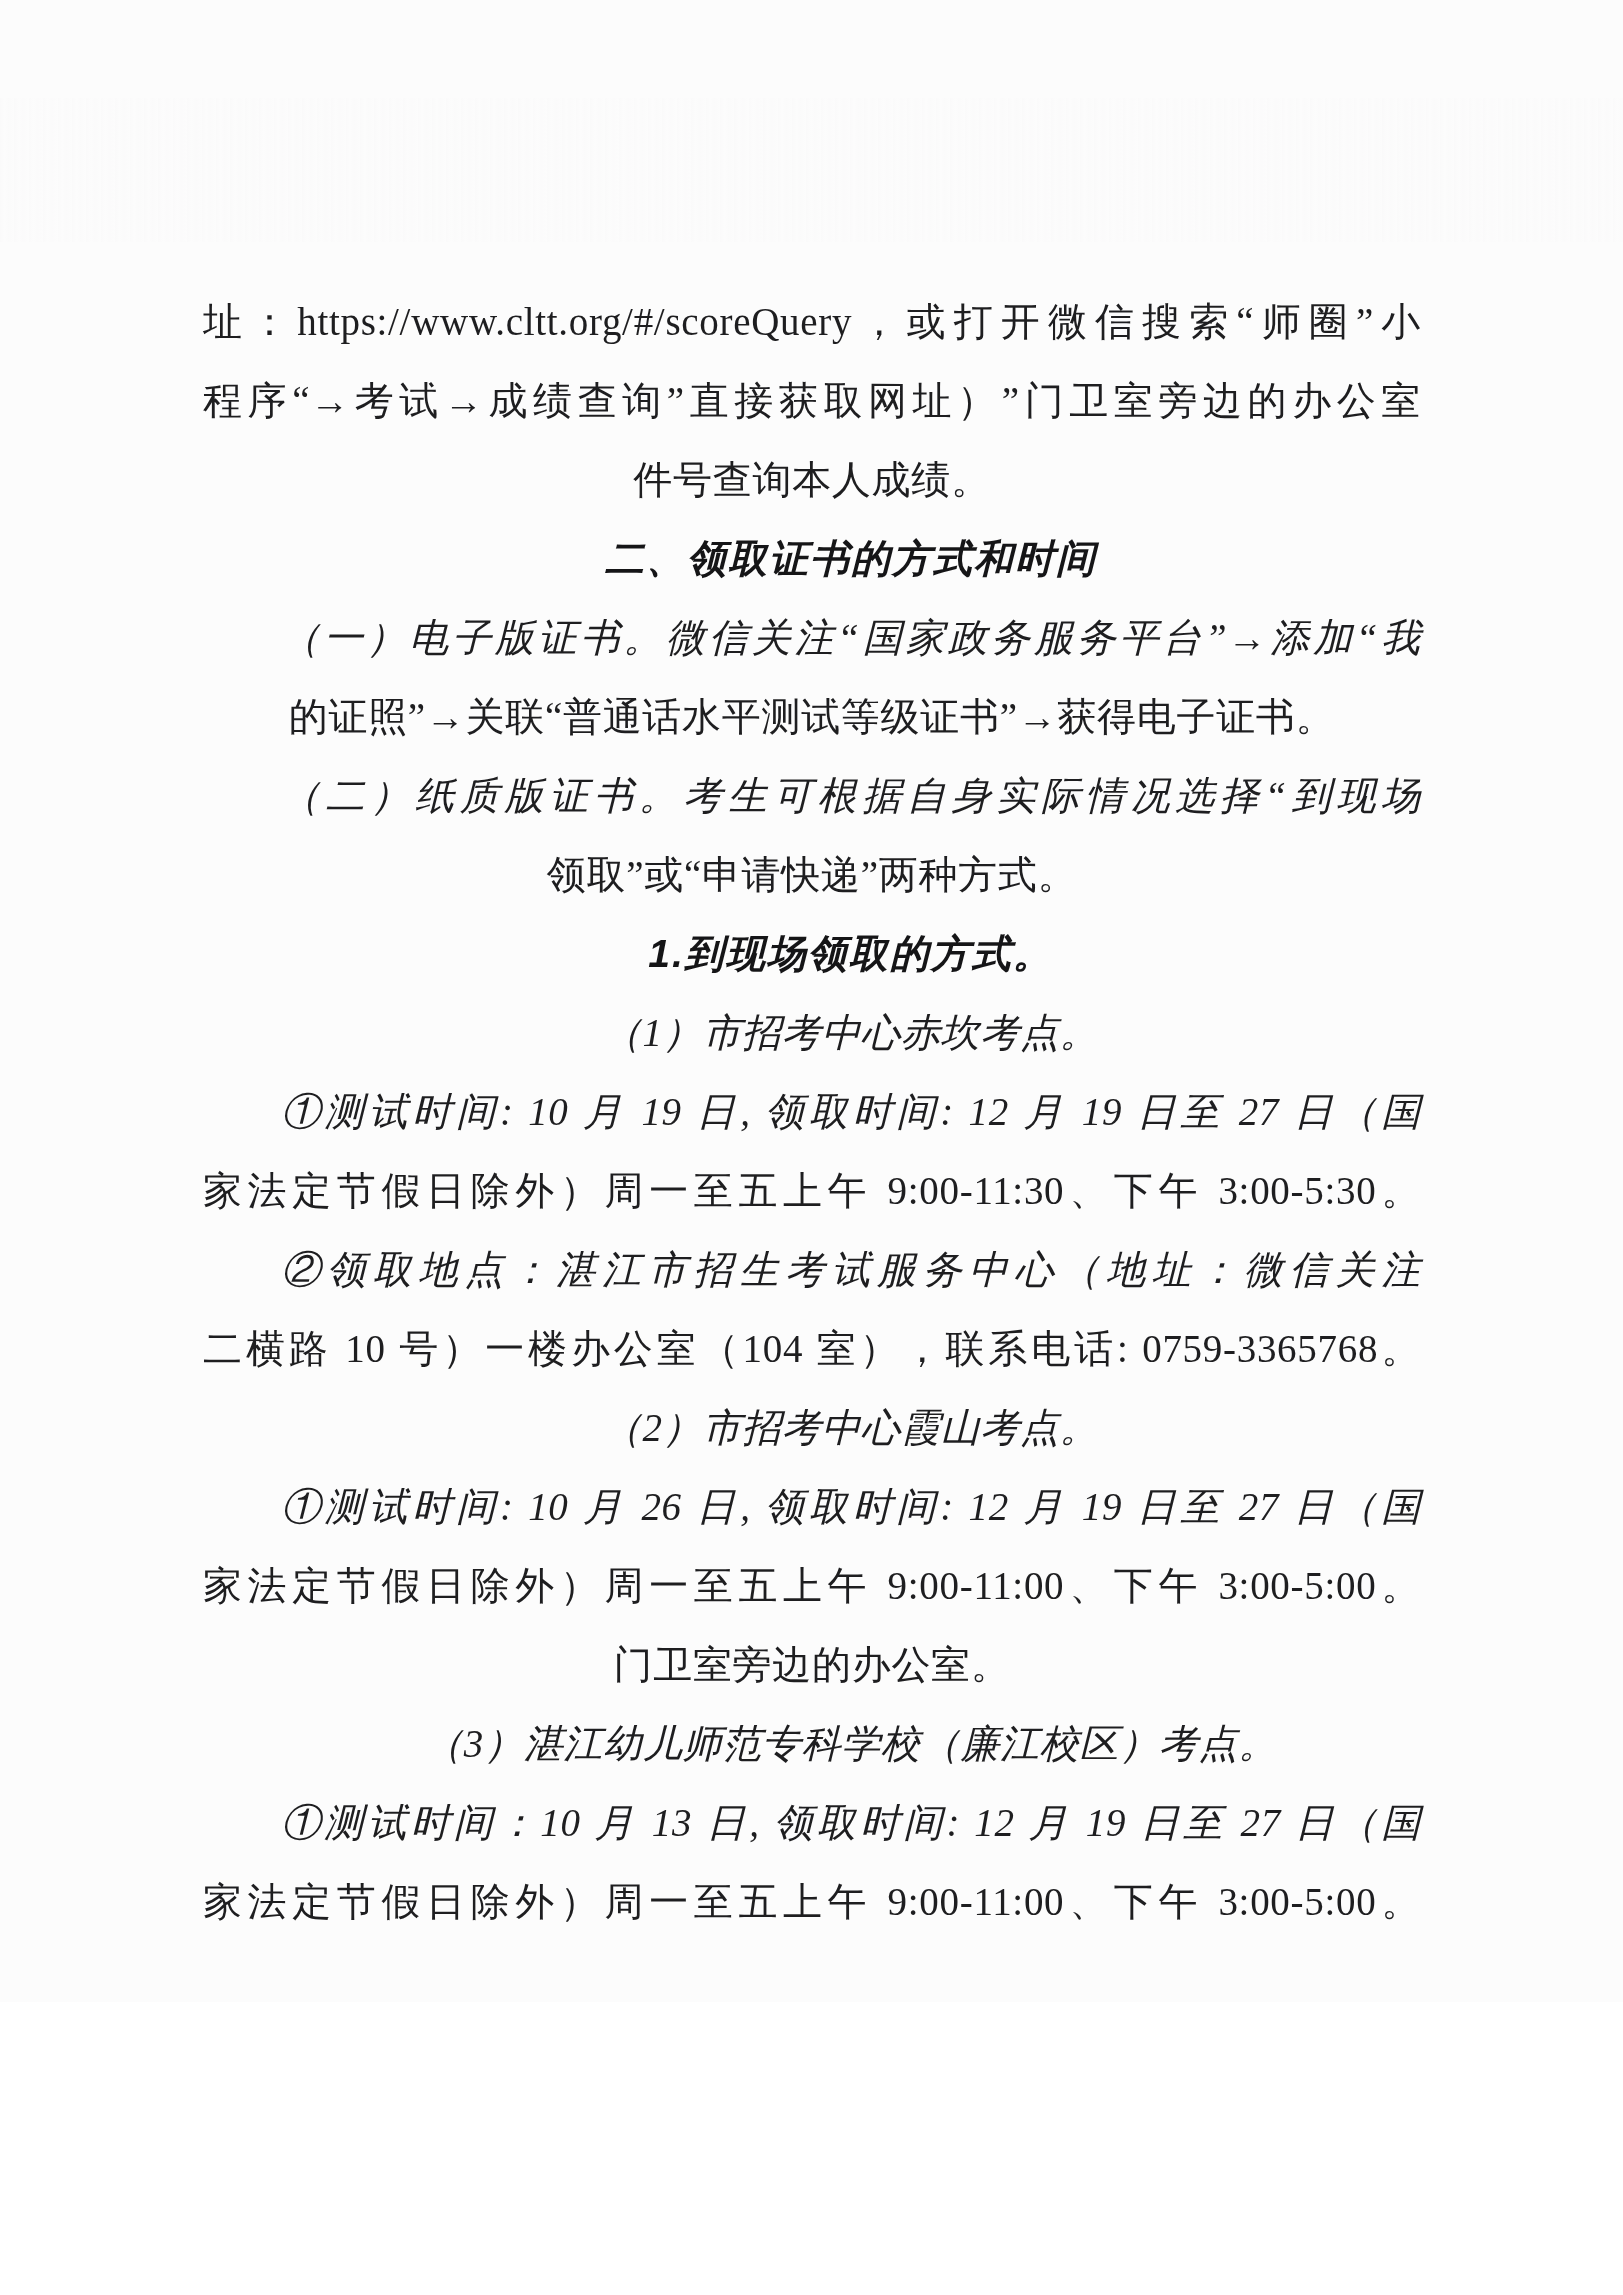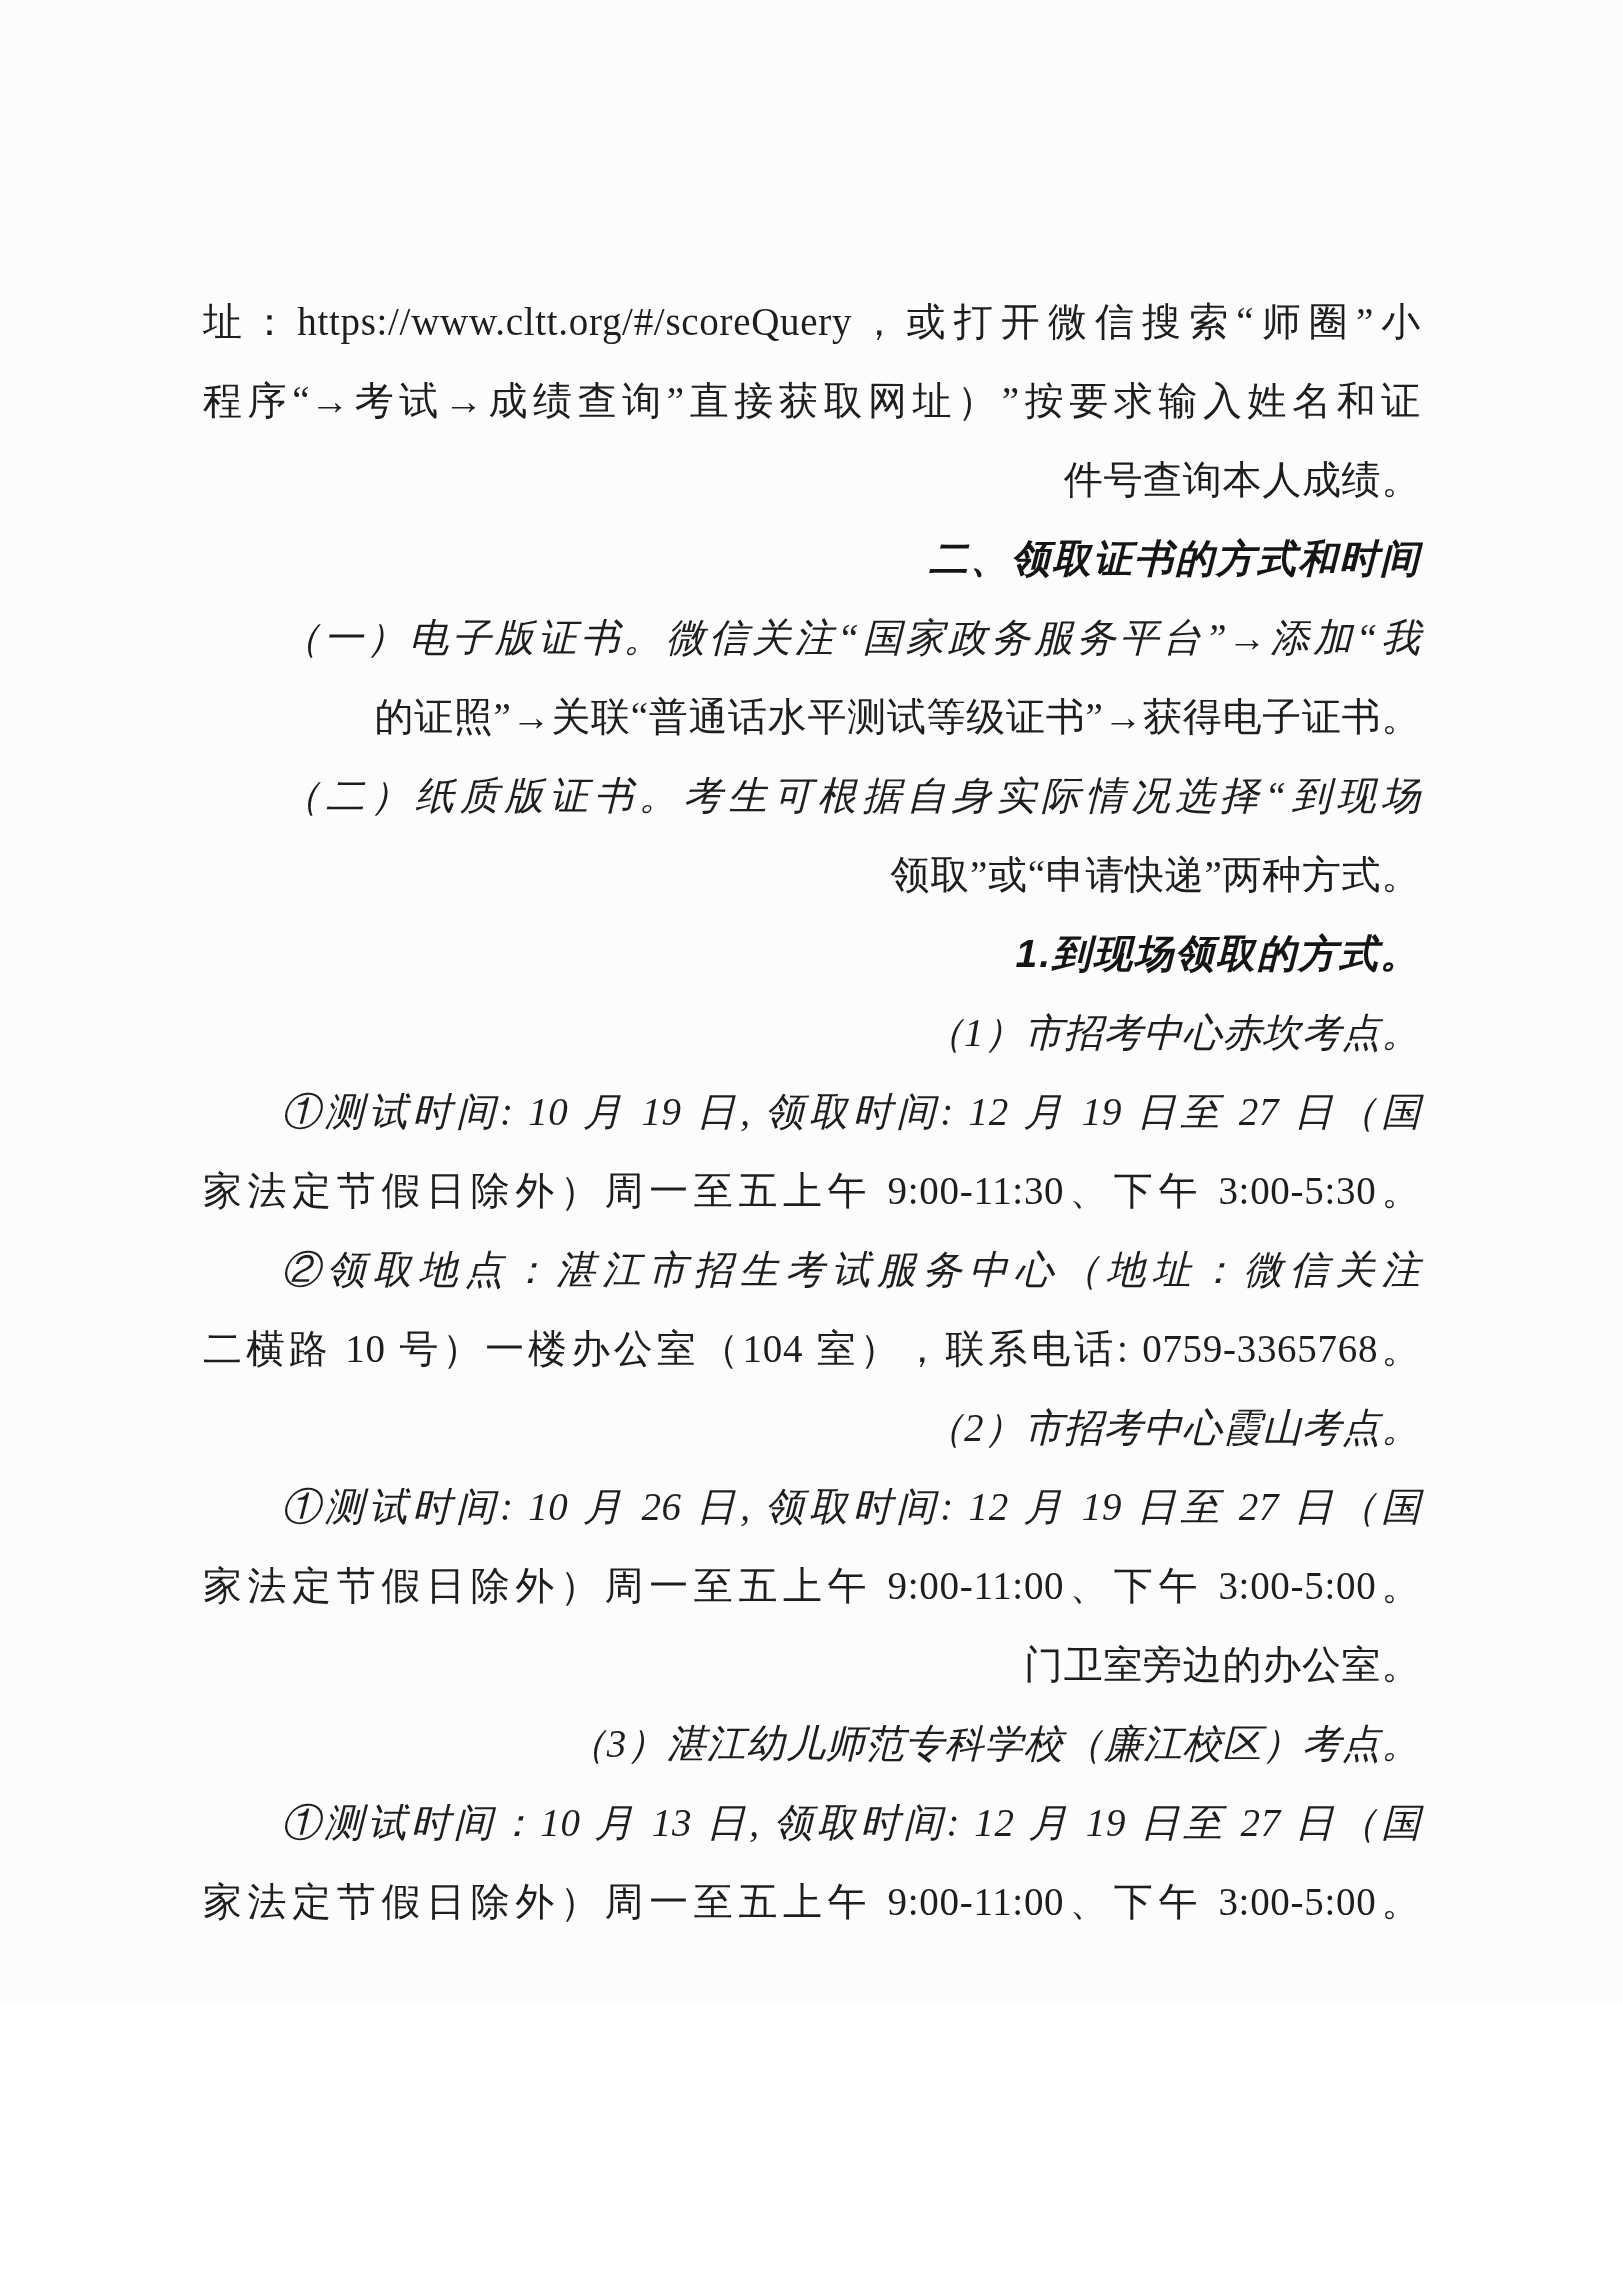--- a/index.html
+++ b/index.html
@@ -33,21 +33,21 @@
     position: absolute;
     left: 203px;
     top: 282px;
     width: 1218px;
     font-size: 39px;
     line-height: 79px;
   }
   .line {
     height: 79px;
     line-height: 79px;
-    text-align: right;
+    text-align: center;
     letter-spacing: 0.7px;
     white-space: pre-wrap;
   }
   .line.indent {
     text-indent: 2em;
     font-style: italic;
   }
   .line.fill {
     text-align: justify;
     text-align-last: justify;
@@ -70,21 +70,21 @@
     font-family: "Liberation Serif", "DejaVu Serif", serif;
   }
 </style>
 </head>
 <body>
 
 <div class="page">
   <div class="scan-noise"></div>
   <main class="doc" id="doc">
       <div class="line fill">址：https://www.cltt.org/#/scoreQuery，或打开微信搜索“师圈”小</div>
-      <div class="line fill">程序“→考试→成绩查询”直接获取网址）”按要求输入姓名和证</div>
+      <div class="line fill">程序“→考试→成绩查询”直接获取网址）”门卫室旁边的办公室</div>
       <div class="line">件号查询本人成绩。</div>
       <div class="line indent bold">二、领取证书的方式和时间</div>
       <div class="line indent fill">（一）电子版证书。微信关注“国家政务服务平台”→添加“我</div>
       <div class="line">的证照”→关联“普通话水平测试等级证书”→获得电子证书。</div>
       <div class="line indent fill">（二）纸质版证书。考生可根据自身实际情况选择“到现场</div>
       <div class="line">领取”或“申请快递”两种方式。</div>
       <div class="line indent bold">1.到现场领取的方式。</div>
       <div class="line indent">（1）市招考中心赤坎考点。</div>
       <div class="line indent fill">①测试时间: 10 月 19 日, 领取时间: 12 月 19 日至 27 日（国</div>
       <div class="line fill">家法定节假日除外）周一至五上午 9:00-11:30、下午 3:00-5:30。</div>

